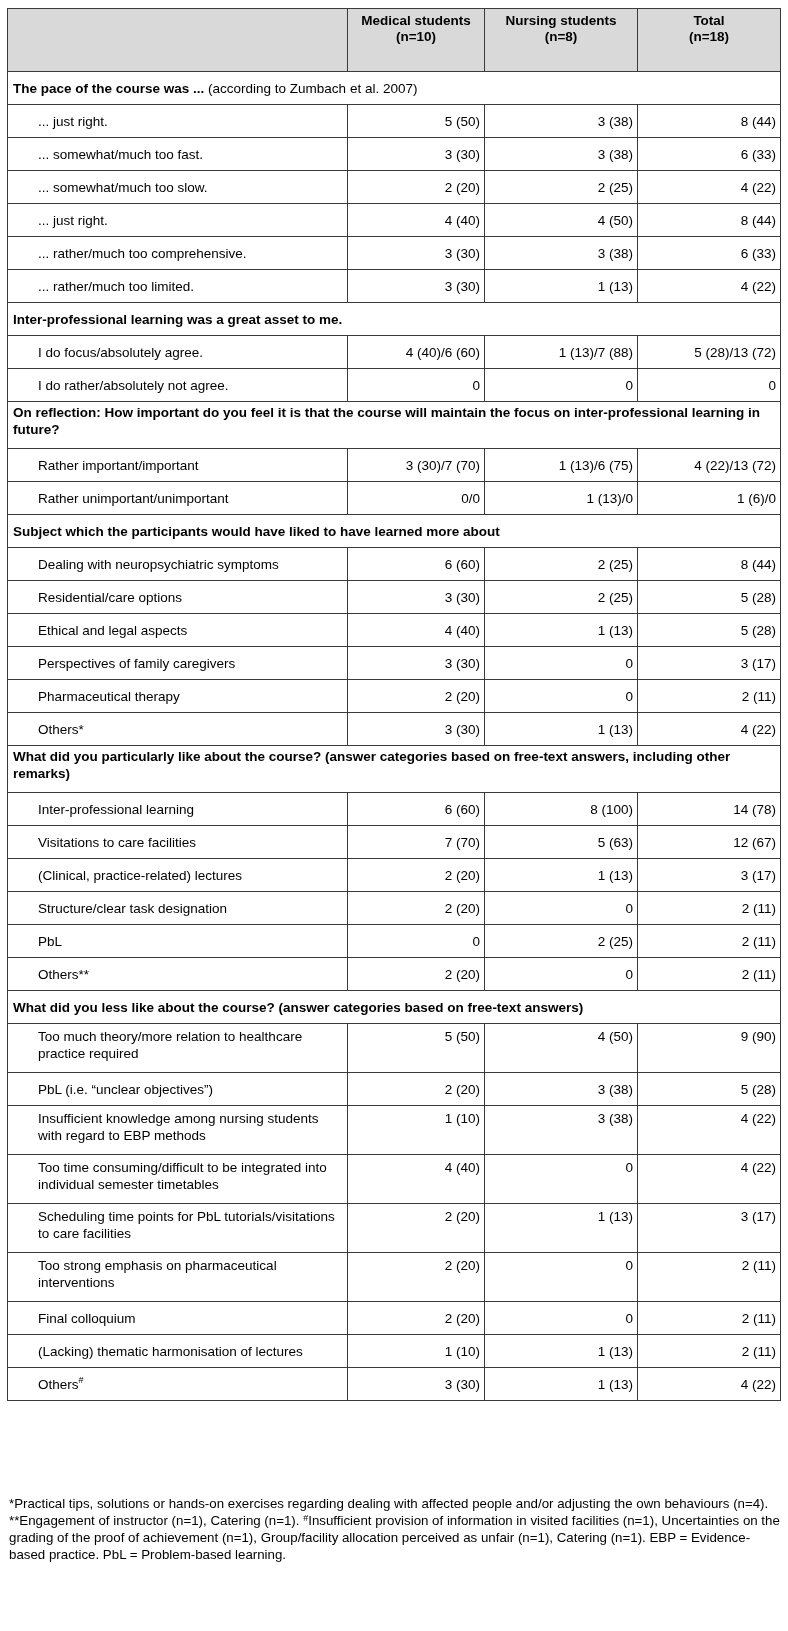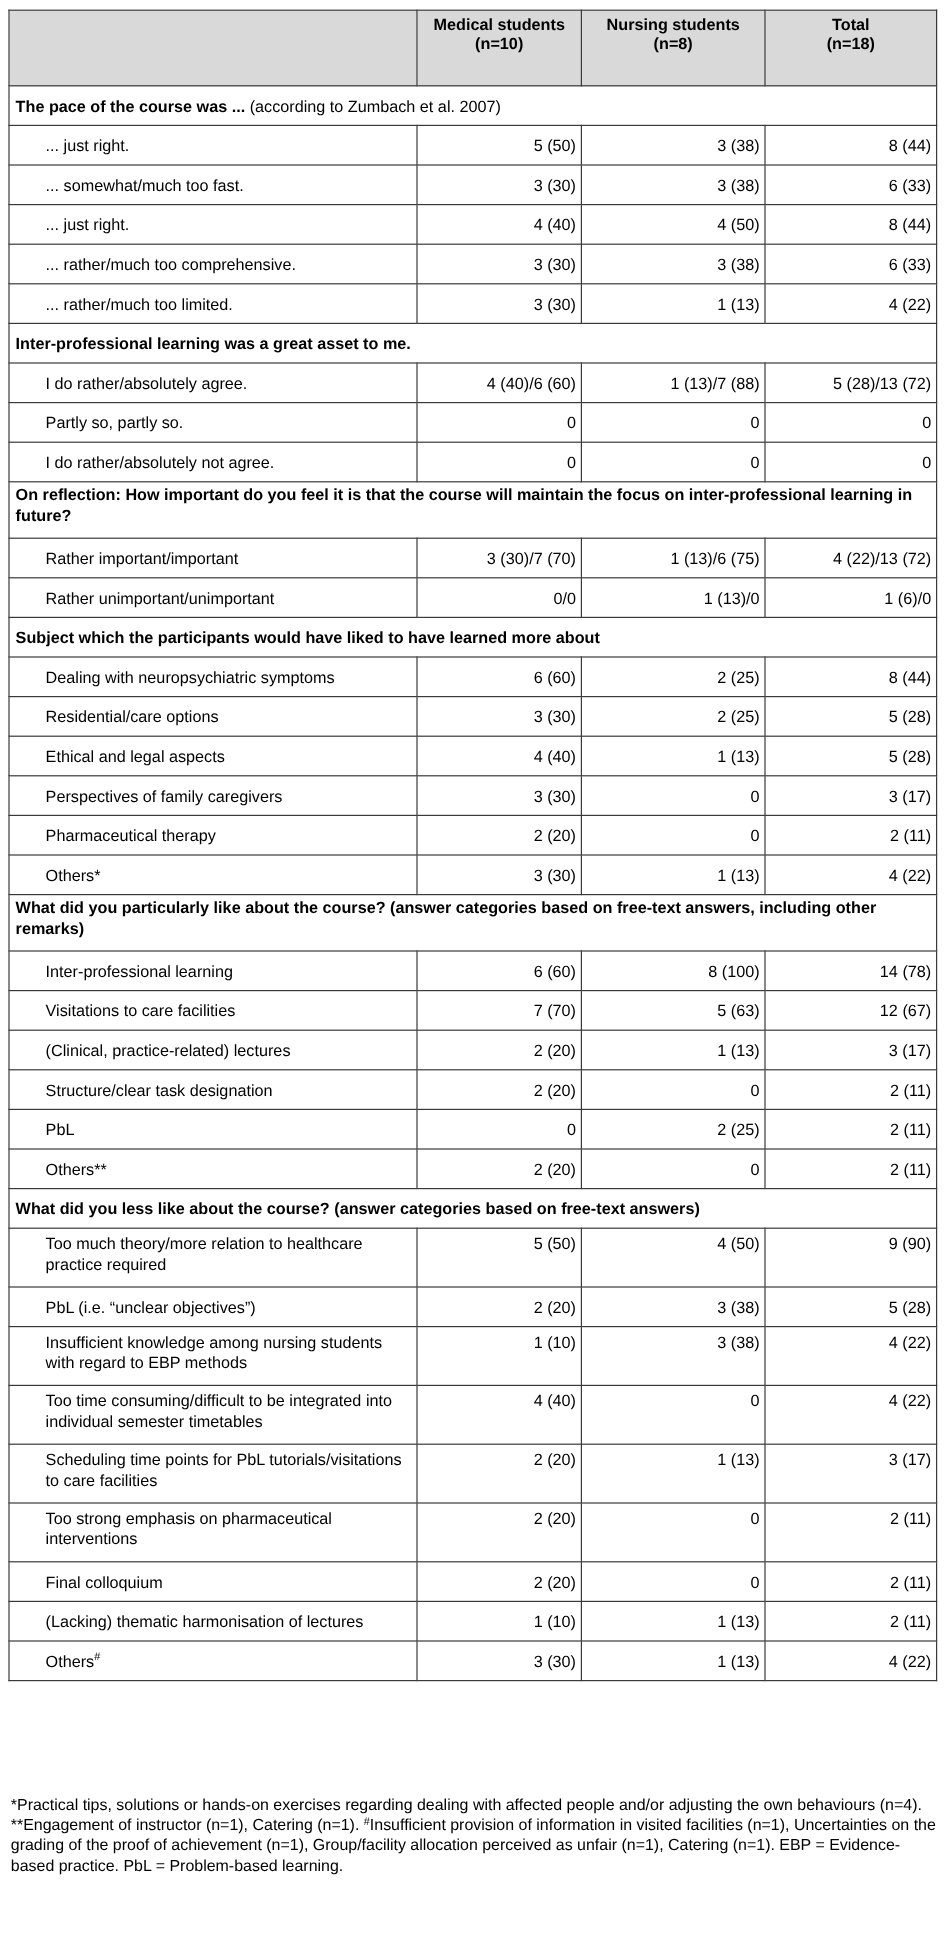--- a/index.html
+++ b/index.html
@@ -61,20 +61,26 @@
           <td class="num">3 (38)</td>
           <td class="num">8 (44)</td>
         </tr>
         <tr class="item">
           <td class="lbl"><span>... somewhat/much too fast.</span></td>
           <td class="num">3 (30)</td>
           <td class="num">3 (38)</td>
           <td class="num">6 (33)</td>
         </tr>
         <tr class="item">
+          <td class="lbl"><span>... somewhat/much too slow.</span></td>
+          <td class="num">2 (20)</td>
+          <td class="num">2 (25)</td>
+          <td class="num">4 (22)</td>
+        </tr>
+        <tr class="item">
           <td class="lbl"><span>... just right.</span></td>
           <td class="num">4 (40)</td>
           <td class="num">4 (50)</td>
           <td class="num">8 (44)</td>
         </tr>
         <tr class="item">
           <td class="lbl"><span>... rather/much too comprehensive.</span></td>
           <td class="num">3 (30)</td>
           <td class="num">3 (38)</td>
           <td class="num">6 (33)</td>
@@ -82,30 +88,24 @@
         <tr class="item">
           <td class="lbl"><span>... rather/much too limited.</span></td>
           <td class="num">3 (30)</td>
           <td class="num">1 (13)</td>
           <td class="num">4 (22)</td>
         </tr>
         <tr class="section">
           <td colspan="4"><span class="b">Inter-professional learning was a great asset to me.</span><span></span></td>
         </tr>
         <tr class="item">
-          <td class="lbl"><span>I do rather/absolutely agree.</span></td>
+          <td class="lbl"><span>I do focus/absolutely agree.</span></td>
           <td class="num">4 (40)/6 (60)</td>
           <td class="num">1 (13)/7 (88)</td>
           <td class="num">5 (28)/13 (72)</td>
-        </tr>
-        <tr class="item">
-          <td class="lbl"><span>Partly so, partly so.</span></td>
-          <td class="num">0</td>
-          <td class="num">0</td>
-          <td class="num">0</td>
         </tr>
         <tr class="item">
           <td class="lbl"><span>I do rather/absolutely not agree.</span></td>
           <td class="num">0</td>
           <td class="num">0</td>
           <td class="num">0</td>
         </tr>
         <tr class="section">
           <td colspan="4" class="twol"><span class="b">On reflection: How important do you feel it is that the course will maintain the focus on inter-professional learning in future?</span><span></span></td>
         </tr>

